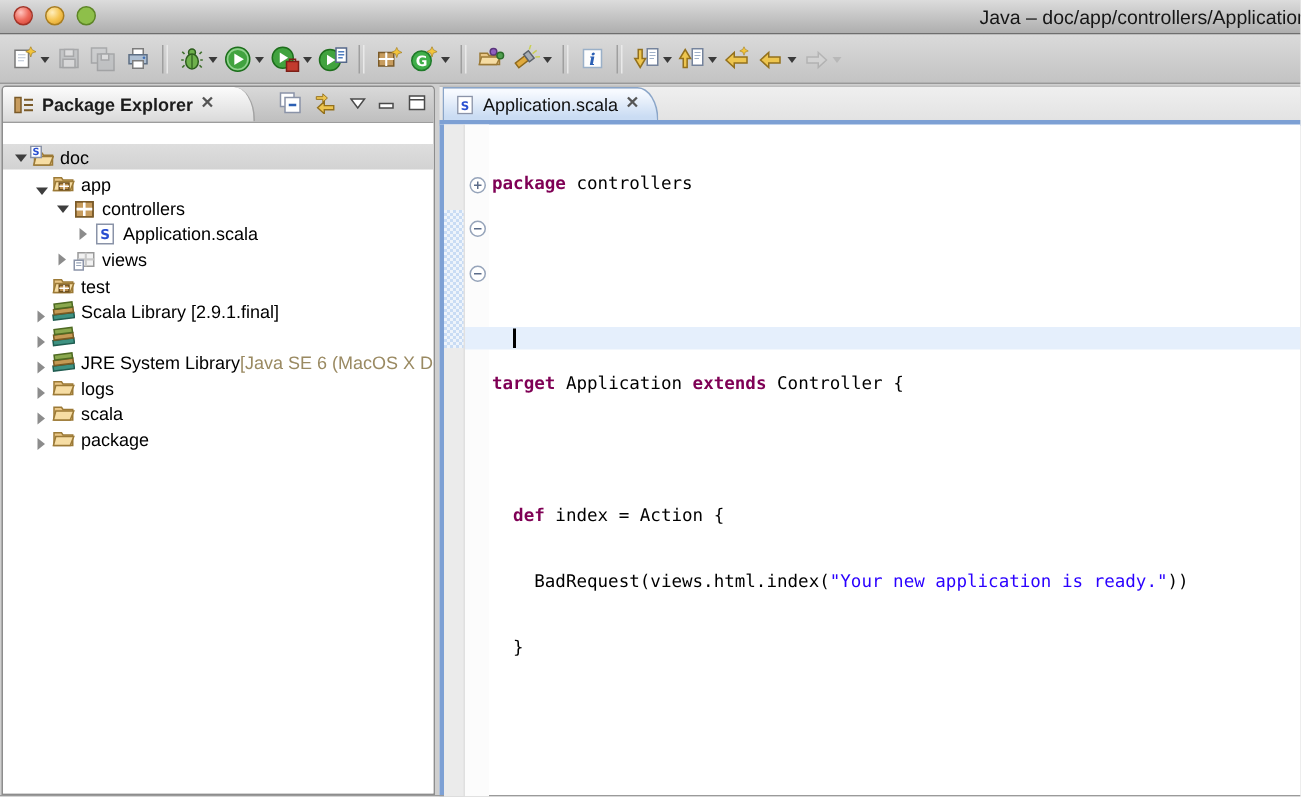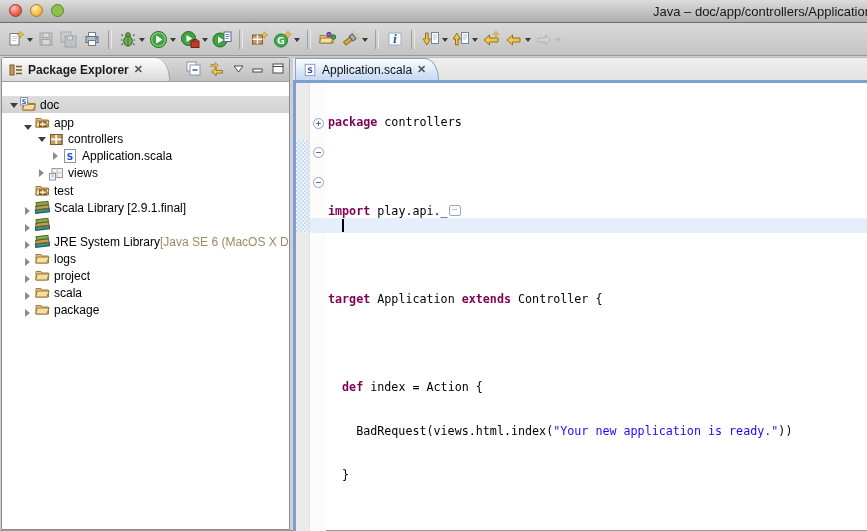--- a/index.html
+++ b/index.html
@@ -390,27 +390,20 @@
       <svg class="ticon">
           <use href="#i-folder"></use>
         </svg>
       <span>logs</span>
     </div>
     <div class="row lv1">
       <span class="tw col"></span>
       <svg class="ticon">
           <use href="#i-folder"></use>
         </svg>
-      <span>project</span>
-    </div>
-    <div class="row lv1">
-      <span class="tw col"></span>
-      <svg class="ticon">
-          <use href="#i-folder"></use>
-        </svg>
       <span>scala</span>
     </div>
     <div class="row lv1">
       <span class="tw col"></span>
       <svg class="ticon">
           <use href="#i-folder"></use>
         </svg>
       <span>package</span>
     </div>
   </div>
@@ -434,21 +427,20 @@
       <div class="range"></div>
     </div>
     <div class="foldcol"></div>
     <div class="curline"></div>
     <span class="fold plus" style="top:35px;"></span>
     <span class="fold" style="top:64px;"></span>
     <span class="fold" style="top:94px;"></span>
     <div class="codearea">
       <div><span class="kw">package</span><span> controllers</span></div>
       <div> </div>
-      <div><span class="kw">import</span><span> play.api._</span><span class="foldbox"></span></div>
       <div> </div>
       <div><span class="kw">target</span><span> Application </span><span class="kw">extends</span><span> Controller {</span></div>
       <div> </div>
       <div><span>  </span><span class="kw">def</span><span> index = Action {</span></div>
       <div><span>    BadRequest(views.html.index(</span><span class="str">"Your new application is ready."</span><span>))</span></div>
       <div><span>  }</span></div>
       <div> </div>
       
     </div>
     <div class="cursor"></div>

